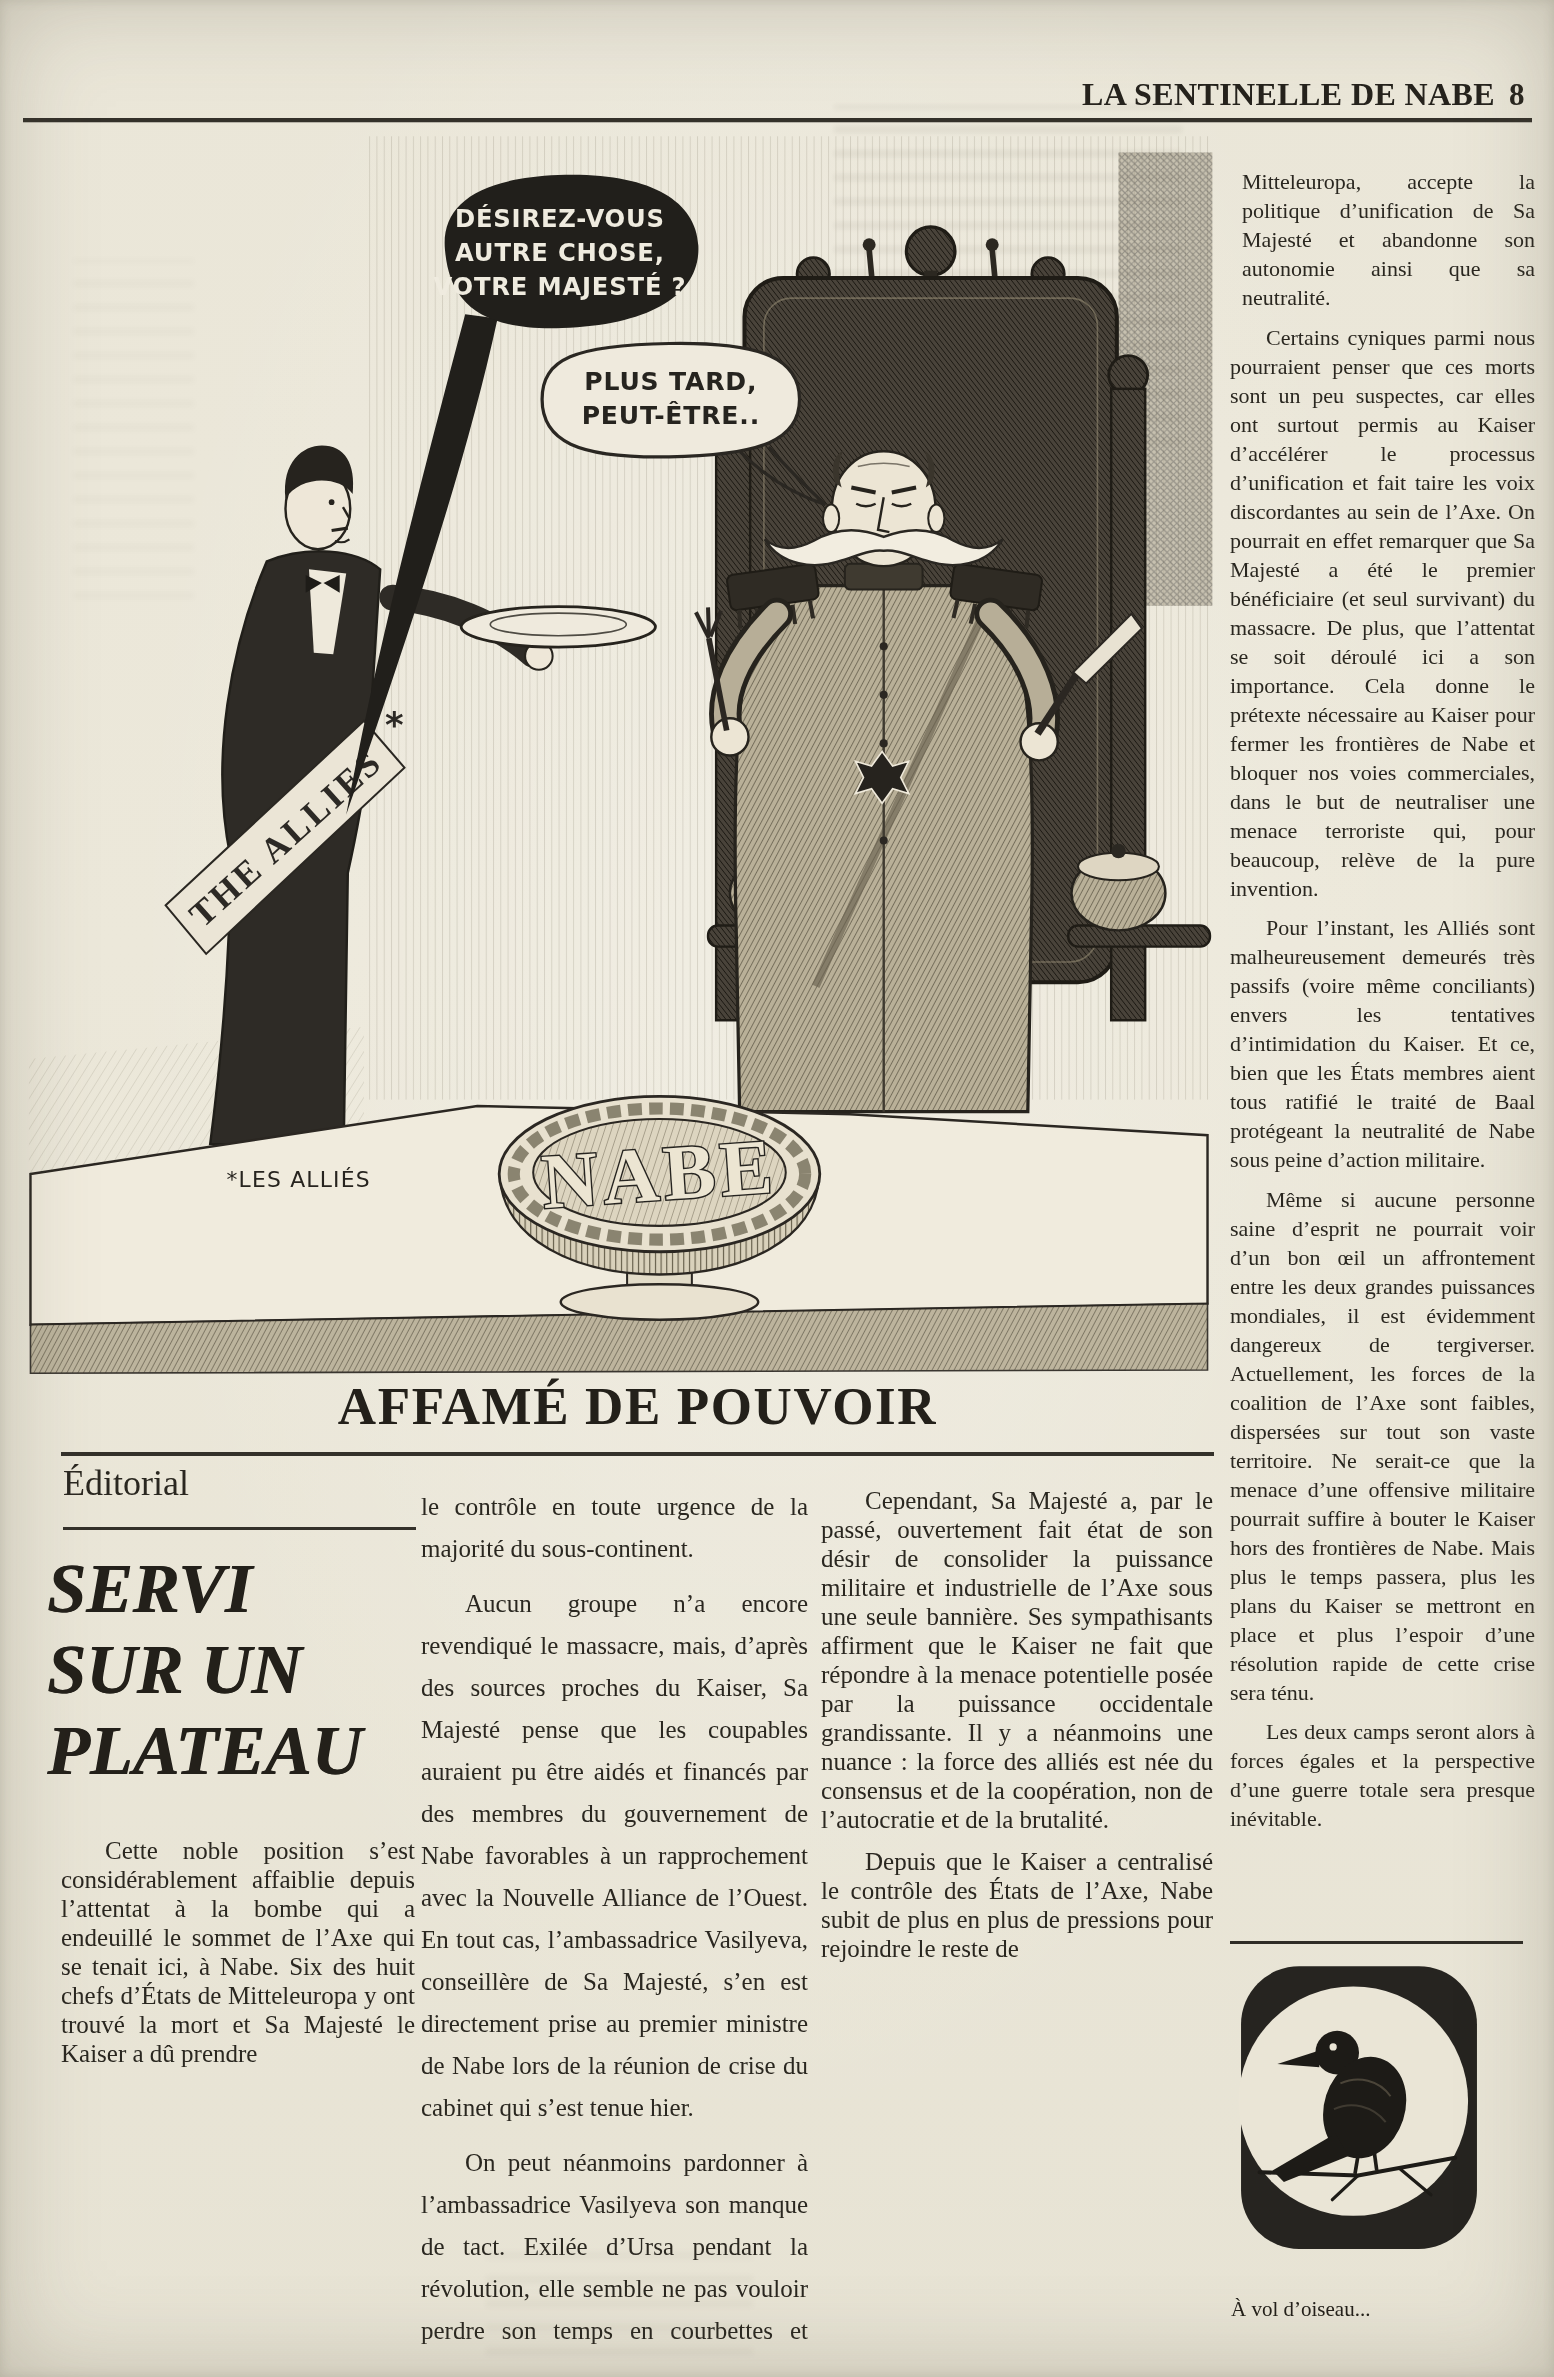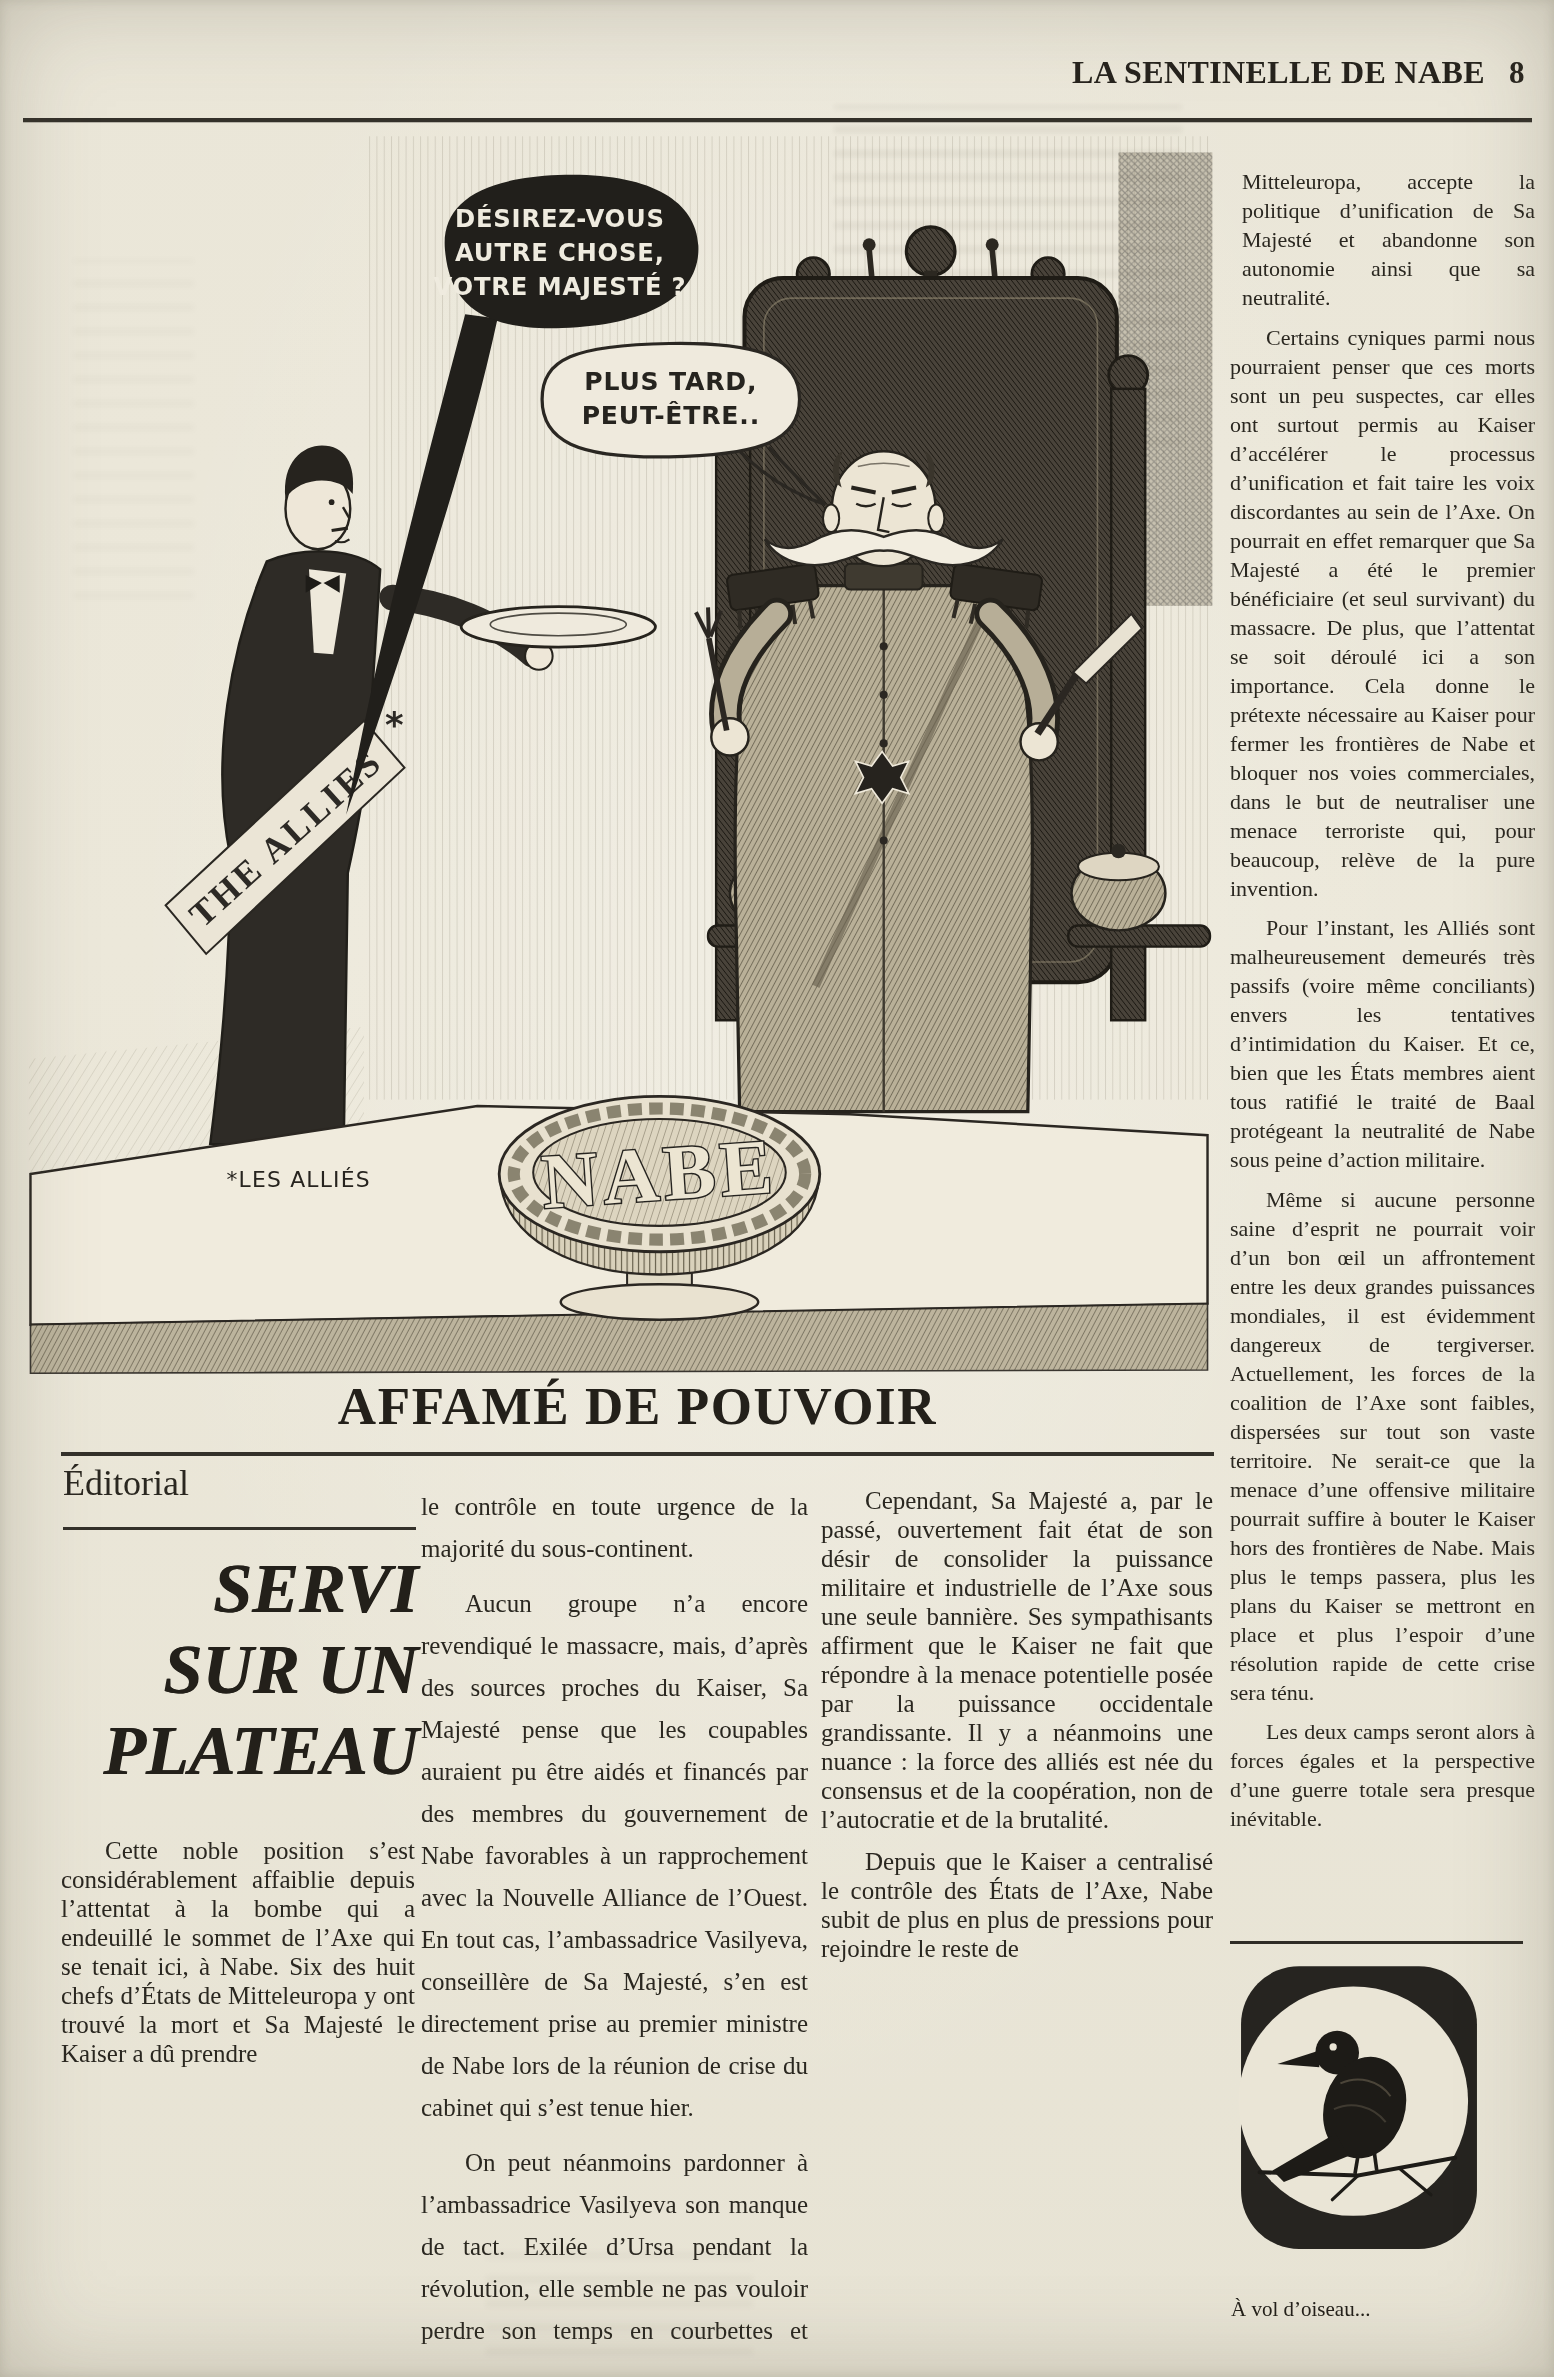--- a/index.html
+++ b/index.html
@@ -15,36 +15,36 @@
     overflow:hidden;
   }
   .page::after{
     content:"";position:absolute;inset:0;pointer-events:none;z-index:9;
     box-shadow:inset 0 0 97px rgba(92,86,70,.28), inset 0 0 11.3px rgba(92,86,70,.18);
   }
   .ghost{position:absolute;z-index:0;pointer-events:none;
     background:repeating-linear-gradient(0deg, rgba(110,102,86,.20) 0 7.3px, rgba(110,102,86,0) 7.3px 24px);
     filter:blur(2.4px);opacity:.45;}
   .masthead{
-    position:absolute;top:54px;right:29px;z-index:2;
-    display:flex;align-items:baseline;gap:24px;
+    position:absolute;top:76px;right:29px;z-index:2;
+    display:flex;align-items:baseline;gap:14px;
     font-weight:700;font-size:32px;letter-spacing:0.4px;color:#26231d;text-align:right;
   }
   .masthead .pageno{font-size:31px;font-weight:700;}
   .rule{position:absolute;background:#34312a;z-index:2;}
   .rule.rough{box-shadow:0 0.8px 0 rgba(52,49,42,.35);}
   .cartoon{position:absolute;left:24px;top:128px;width:1190px;height:1247px;z-index:1;}
   .caption-main{
     position:absolute;left:61px;top:1376px;width:1153px;z-index:2;
     text-align:center;font-weight:700;font-size:53px;letter-spacing:1.6px;color:#23201a;
   }
   .kicker{position:absolute;left:63px;top:1462px;z-index:2;font-size:36px;color:#2a2720;}
   .headline{
     position:absolute;left:47px;top:1548px;width:371px;z-index:2;
-    text-align:right;font-style:italic;font-weight:700;font-size:70px;line-height:81px;
+    text-align:left;font-style:italic;font-weight:700;font-size:70px;line-height:81px;
     color:#23201a;text-shadow:0.8px 0 0 #23201a;
   }
   .col{position:absolute;z-index:2;text-align:justify;color:#2a2720;}
   .col p{margin:0 0 13px 0;text-indent:44px;}
   .col p.cont{text-indent:0;}
   .col1{left:61px;top:1836px;width:354px;font-size:25px;line-height:29px;max-height:534px;overflow:hidden;}
   .col2{left:421px;top:1486px;width:387px;font-size:25px;line-height:42px;max-height:874px;overflow:hidden;}
   .col3{left:821px;top:1486px;width:392px;font-size:25px;line-height:29px;max-height:874px;overflow:hidden;}
   .col4{left:1230px;top:167px;width:305px;font-size:22px;line-height:29px;max-height:1757px;overflow:hidden;}
   .col4 p{margin:0 0 10.5px 0;text-indent:36px;}

